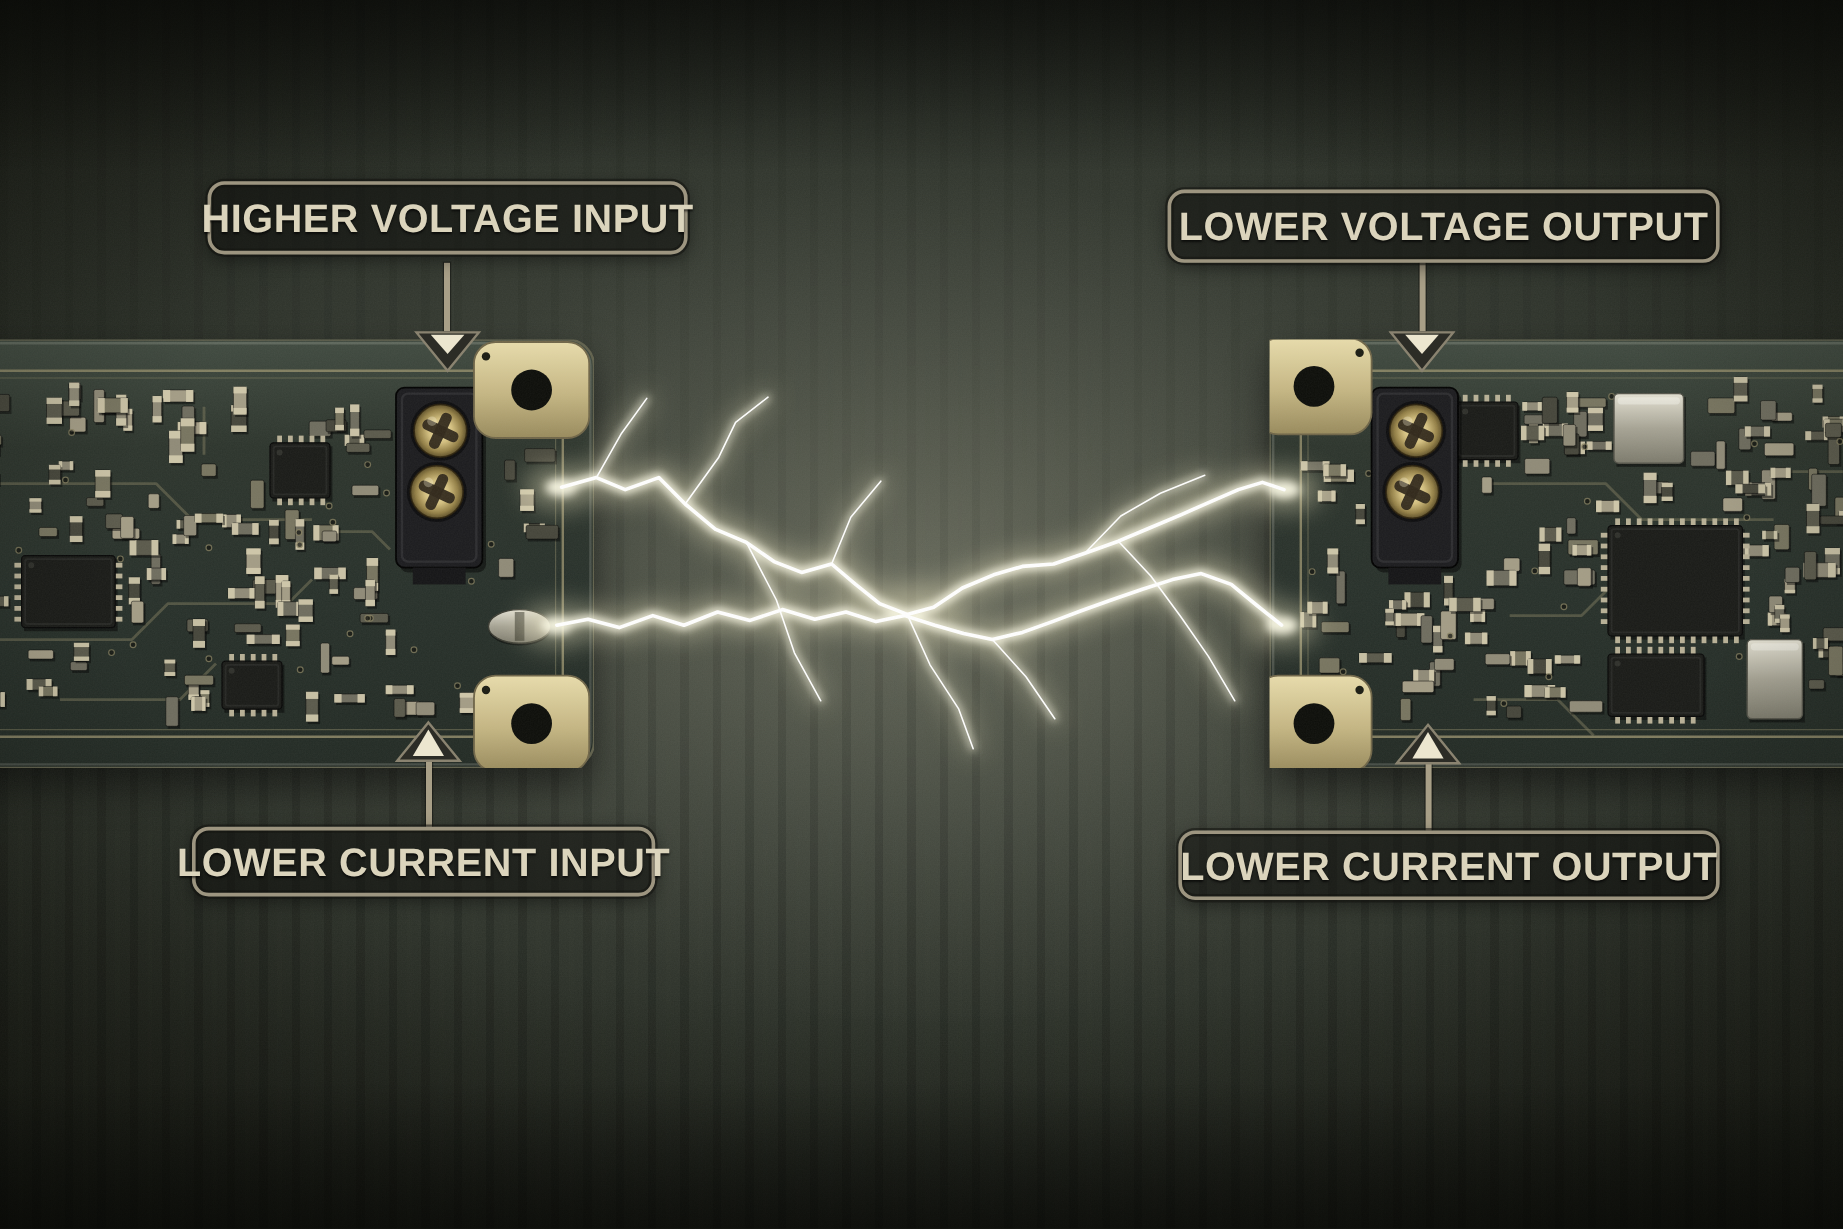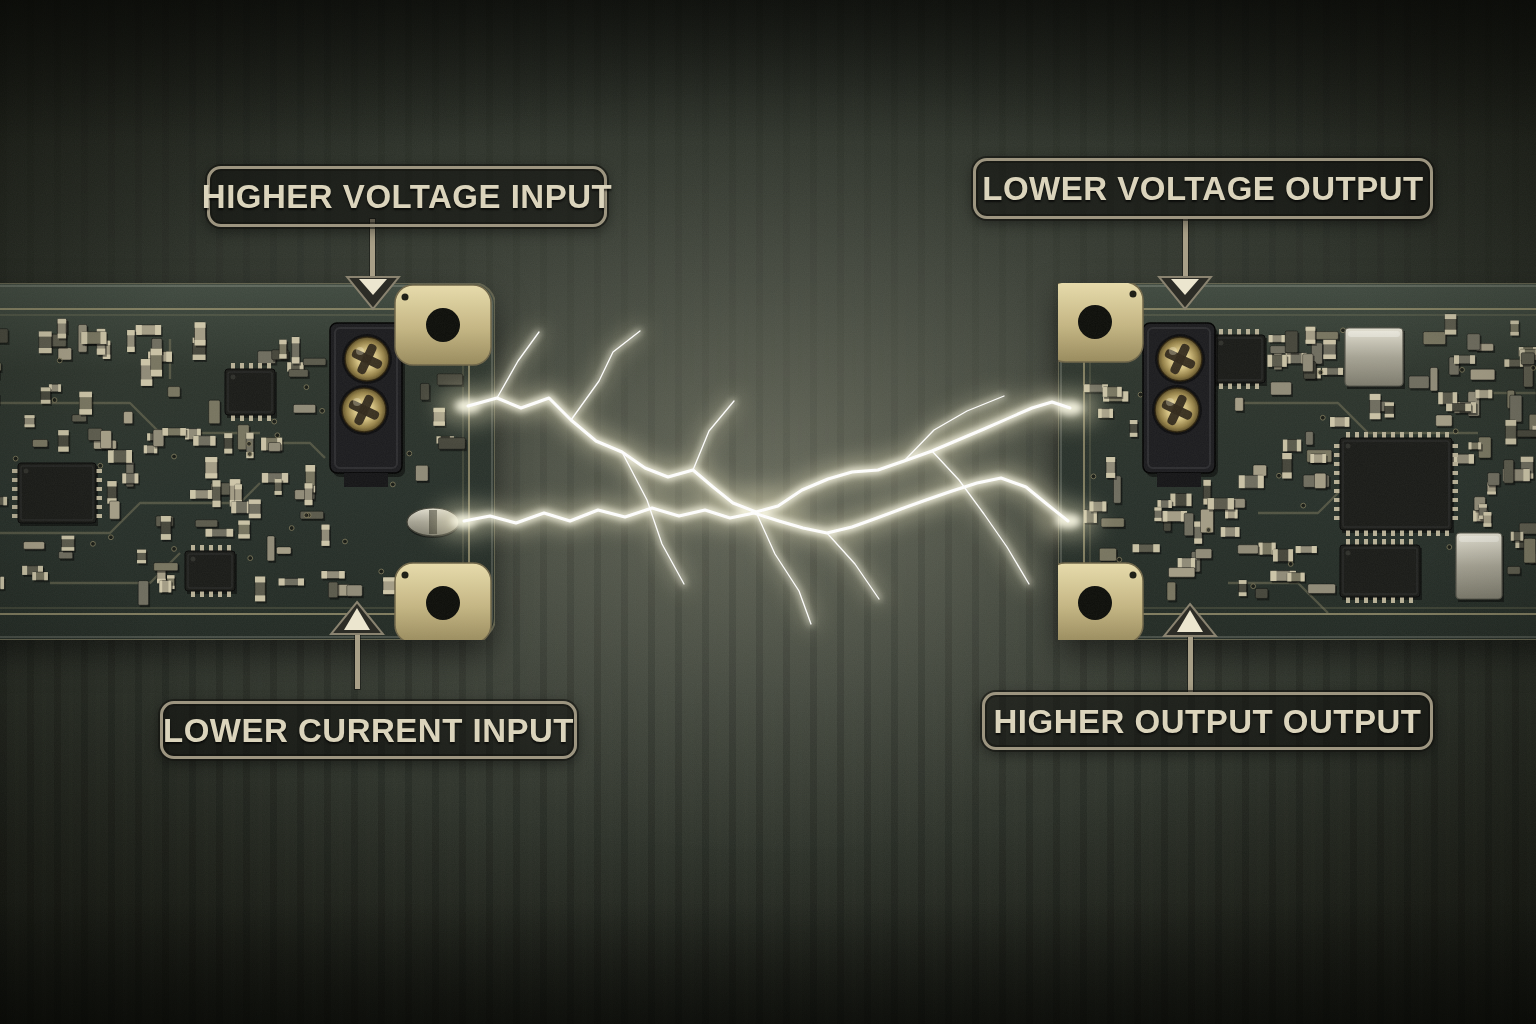--- a/index.html
+++ b/index.html
@@ -38,23 +38,23 @@
     position:absolute;box-sizing:border-box;
     border:3px solid #9d9580;border-radius:14px;
     background:rgba(12,12,9,.5);
     box-shadow:0 0 0 2px rgba(18,18,14,.55), inset 0 0 0 2px rgba(18,18,14,.45), 0 4px 14px rgba(0,0,0,.45);
     display:flex;align-items:center;justify-content:center;
   }
   .callout-text{
     font-weight:700;font-size:33px;line-height:1;letter-spacing:.5px;white-space:nowrap;
     color:#dbd4bc;text-shadow:0 2px 2px rgba(0,0,0,.65);
   }
-  #c-tl{left:173px;top:166px;width:400px;height:61px;margin-left:34px;}
+  #c-tl{left:173px;top:151px;width:400px;height:61px;}
   #c-tr{left:973px;top:158px;width:460px;height:61px;}
-  #c-bl{left:160px;top:689px;width:417px;height:58px;margin-top:12px;}
+  #c-bl{left:160px;top:689px;width:386px;height:58px;}
   #c-br{left:982px;top:692px;width:451px;height:58px;}
   .leader{position:absolute;width:5px;background:#a89f87;box-shadow:0 0 0 1px rgba(10,10,8,.45);}
   #lead-tl{left:370px;top:219px;height:57px;}
   #lead-tr{left:1183px;top:219px;height:57px;}
   #lead-bl{left:355px;top:634px;height:55px;}
   #lead-br{left:1188px;top:636px;height:56px;}
   .arrow{position:absolute;width:56px;height:36px;}
   #arr-tl{left:345px;top:275px;}
   #arr-tr{left:1157px;top:275px;}
   #arr-bl{left:329px;top:600px;}
@@ -1724,16 +1724,16 @@
   <div class="callout" id="c-tl">
     <span class="callout-text">HIGHER VOLTAGE INPUT</span>
   </div>
   <div class="callout" id="c-tr">
     <span class="callout-text">LOWER VOLTAGE OUTPUT</span>
   </div>
   <div class="callout" id="c-bl">
     <span class="callout-text">LOWER CURRENT INPUT</span>
   </div>
   <div class="callout" id="c-br">
-    <span class="callout-text">HIGHER OUTPUT OUTPUT</span>
+    <span class="callout-text">LOWER CURRENT OUTPUT</span>
   </div>
 
 </div>
 
 </body></html>

